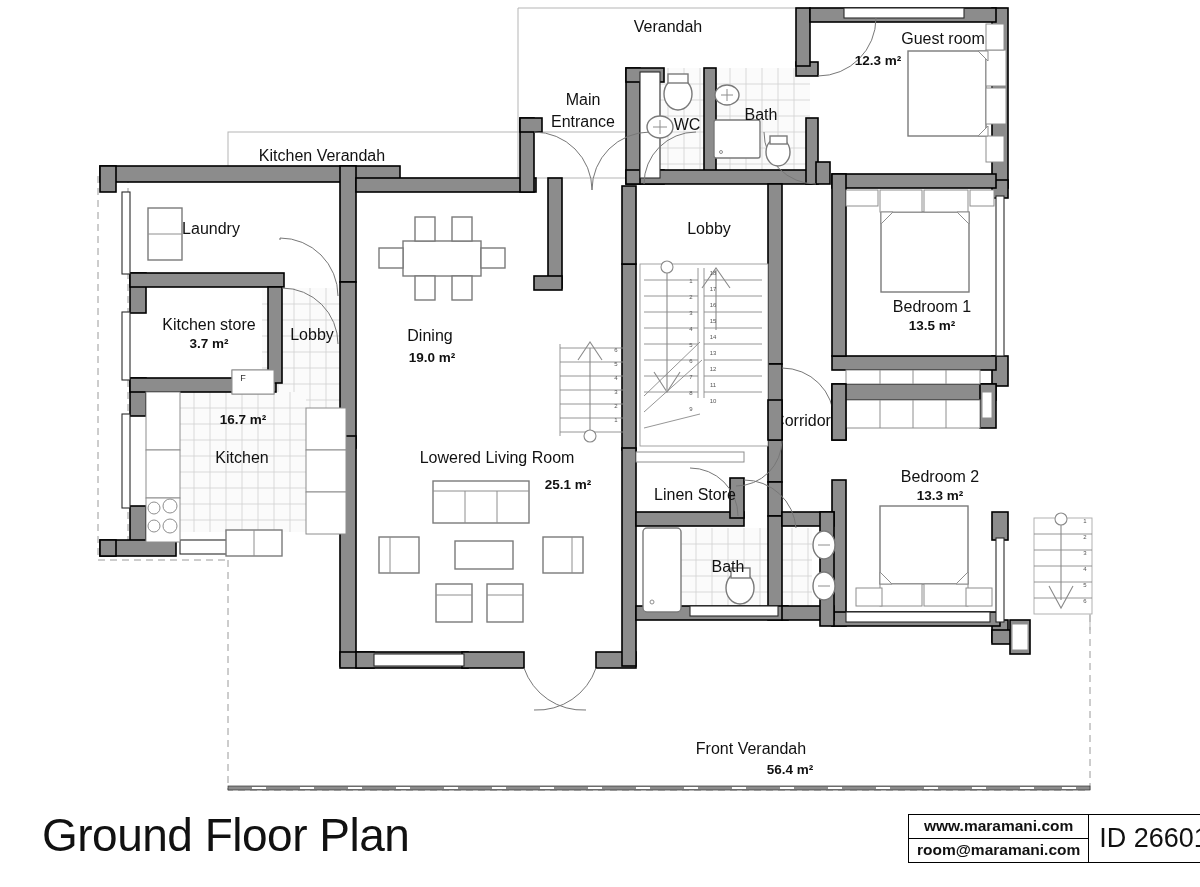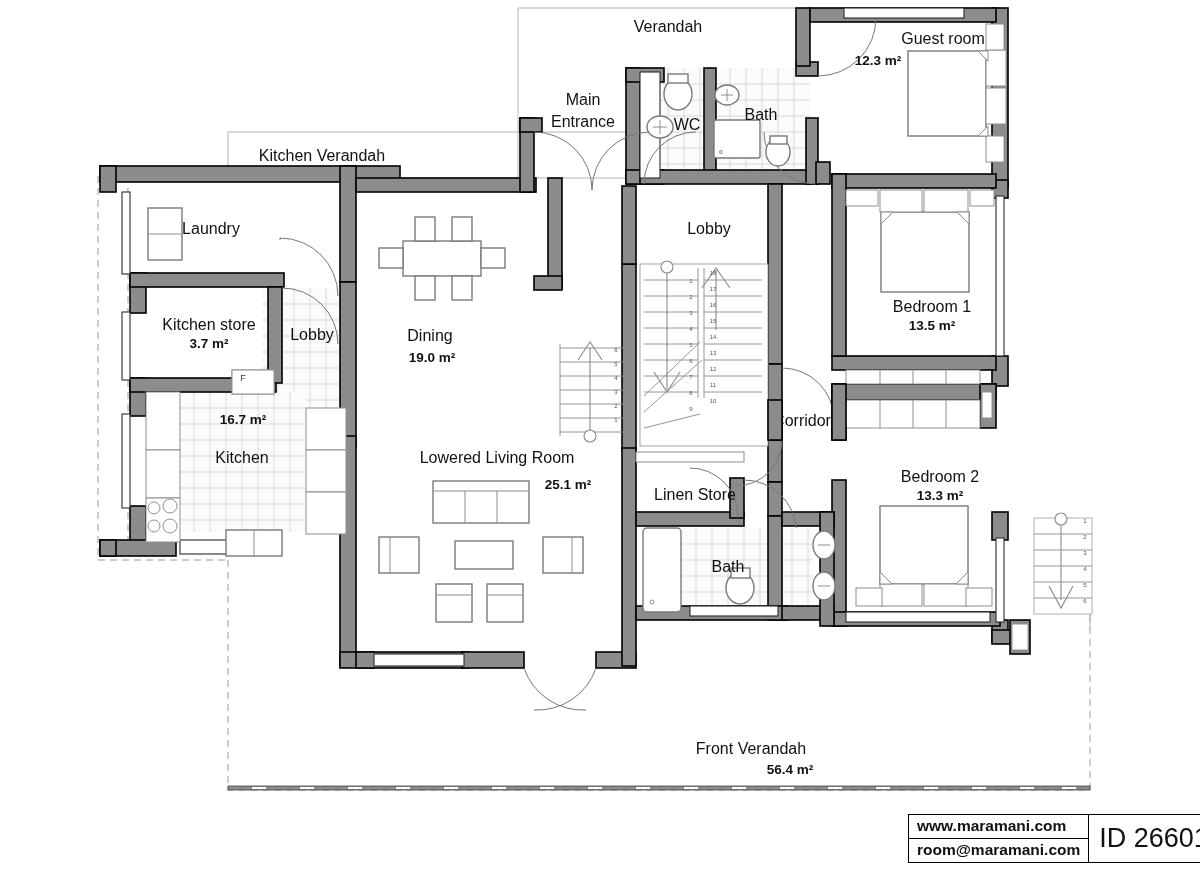--- a/index.html
+++ b/index.html
@@ -25,21 +25,21 @@
   .tile{fill:none;stroke:#d2d2d2;stroke-width:0.8;}
   .tilefill{fill:#fbfbfb;stroke:none;}
   .win{fill:#fff;stroke:#2b2b2b;stroke-width:1.1;}
   .stairline{fill:none;stroke:#8a8a8a;stroke-width:0.9;}
   .arrow{fill:none;stroke:#8a8a8a;stroke-width:1.1;}
 
   
   #title{position:absolute;left:42px;top:808px;font-size:46px;letter-spacing:-0.5px;color:#111;font-weight:400;white-space:nowrap;}
   #stamp{position:absolute;left:908px;top:814px;display:flex;border:1.6px solid #000;background:#fff;}
   #stamp .addr{display:flex;flex-direction:column;}
-  #stamp .addr div{padding:2px 8px 3px 8px;font-size:15.5px;font-weight:700;color:#111;white-space:nowrap;}
+  #stamp .addr div{padding:2px 8px 3px 8px;font-size:15.5px;font-weight:700;color:#111;white-space:nowrap;text-align:center;}
   #stamp .addr div:first-child{border-bottom:1.6px solid #000;}
   #stamp .idbox{border-left:1.6px solid #000;display:flex;align-items:center;padding:0 10px;font-size:27px;color:#111;white-space:nowrap;}
 </style>
 </head>
 <body>
 
 <div id="page">
 
   <svg id="plan" viewBox="0 0 1200 887">
 
@@ -566,20 +566,21 @@
 
       <text class="rm-label" x="751" y="754">Front Verandah</text>
       <text class="rm-area" x="790" y="774">56.4 m²</text>
     </g>
 
     <rect class="wall" x="832" y="384" width="14" height="56"></rect>
     <rect class="wall" x="768" y="400" width="14" height="40"></rect>
 
   </svg>
 
+  <div id="title">Ground Floor Plan</div>
 
   <div id="stamp">
     <div class="addr">
       <div>www.maramani.com</div>
       <div>room@maramani.com</div>
     </div>
     <div class="idbox">ID 26601</div>
   </div>
 
 </div>

